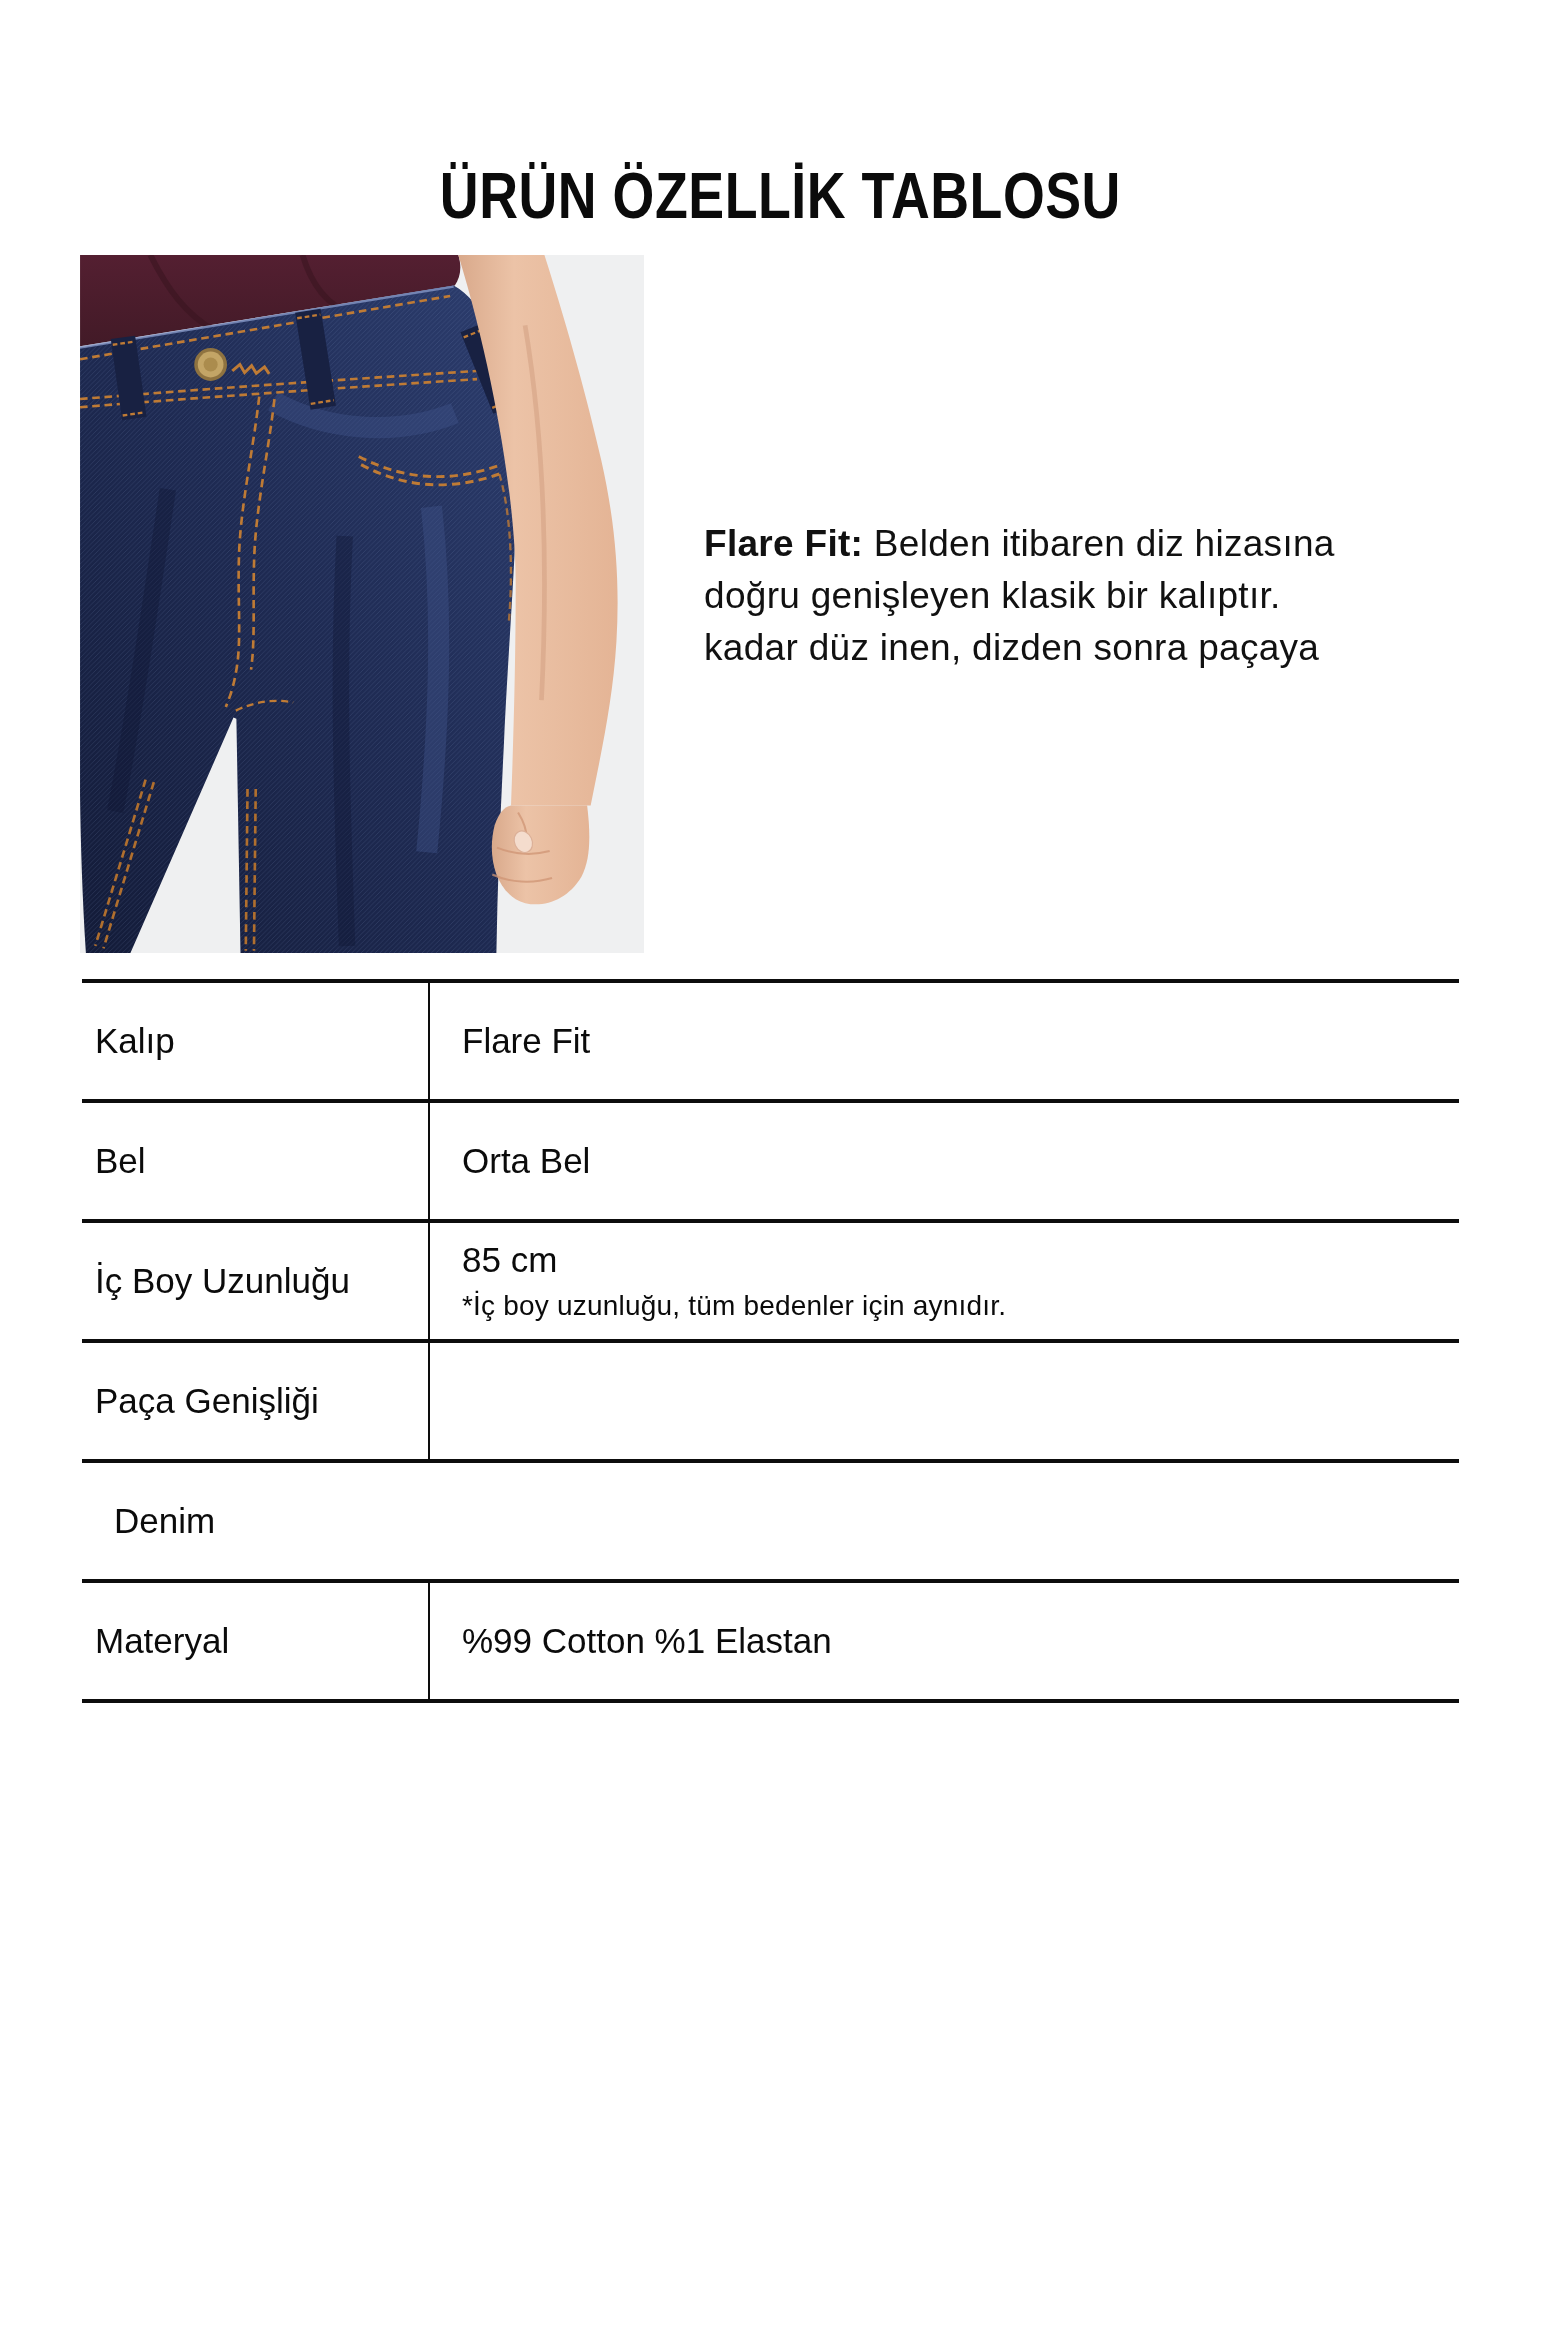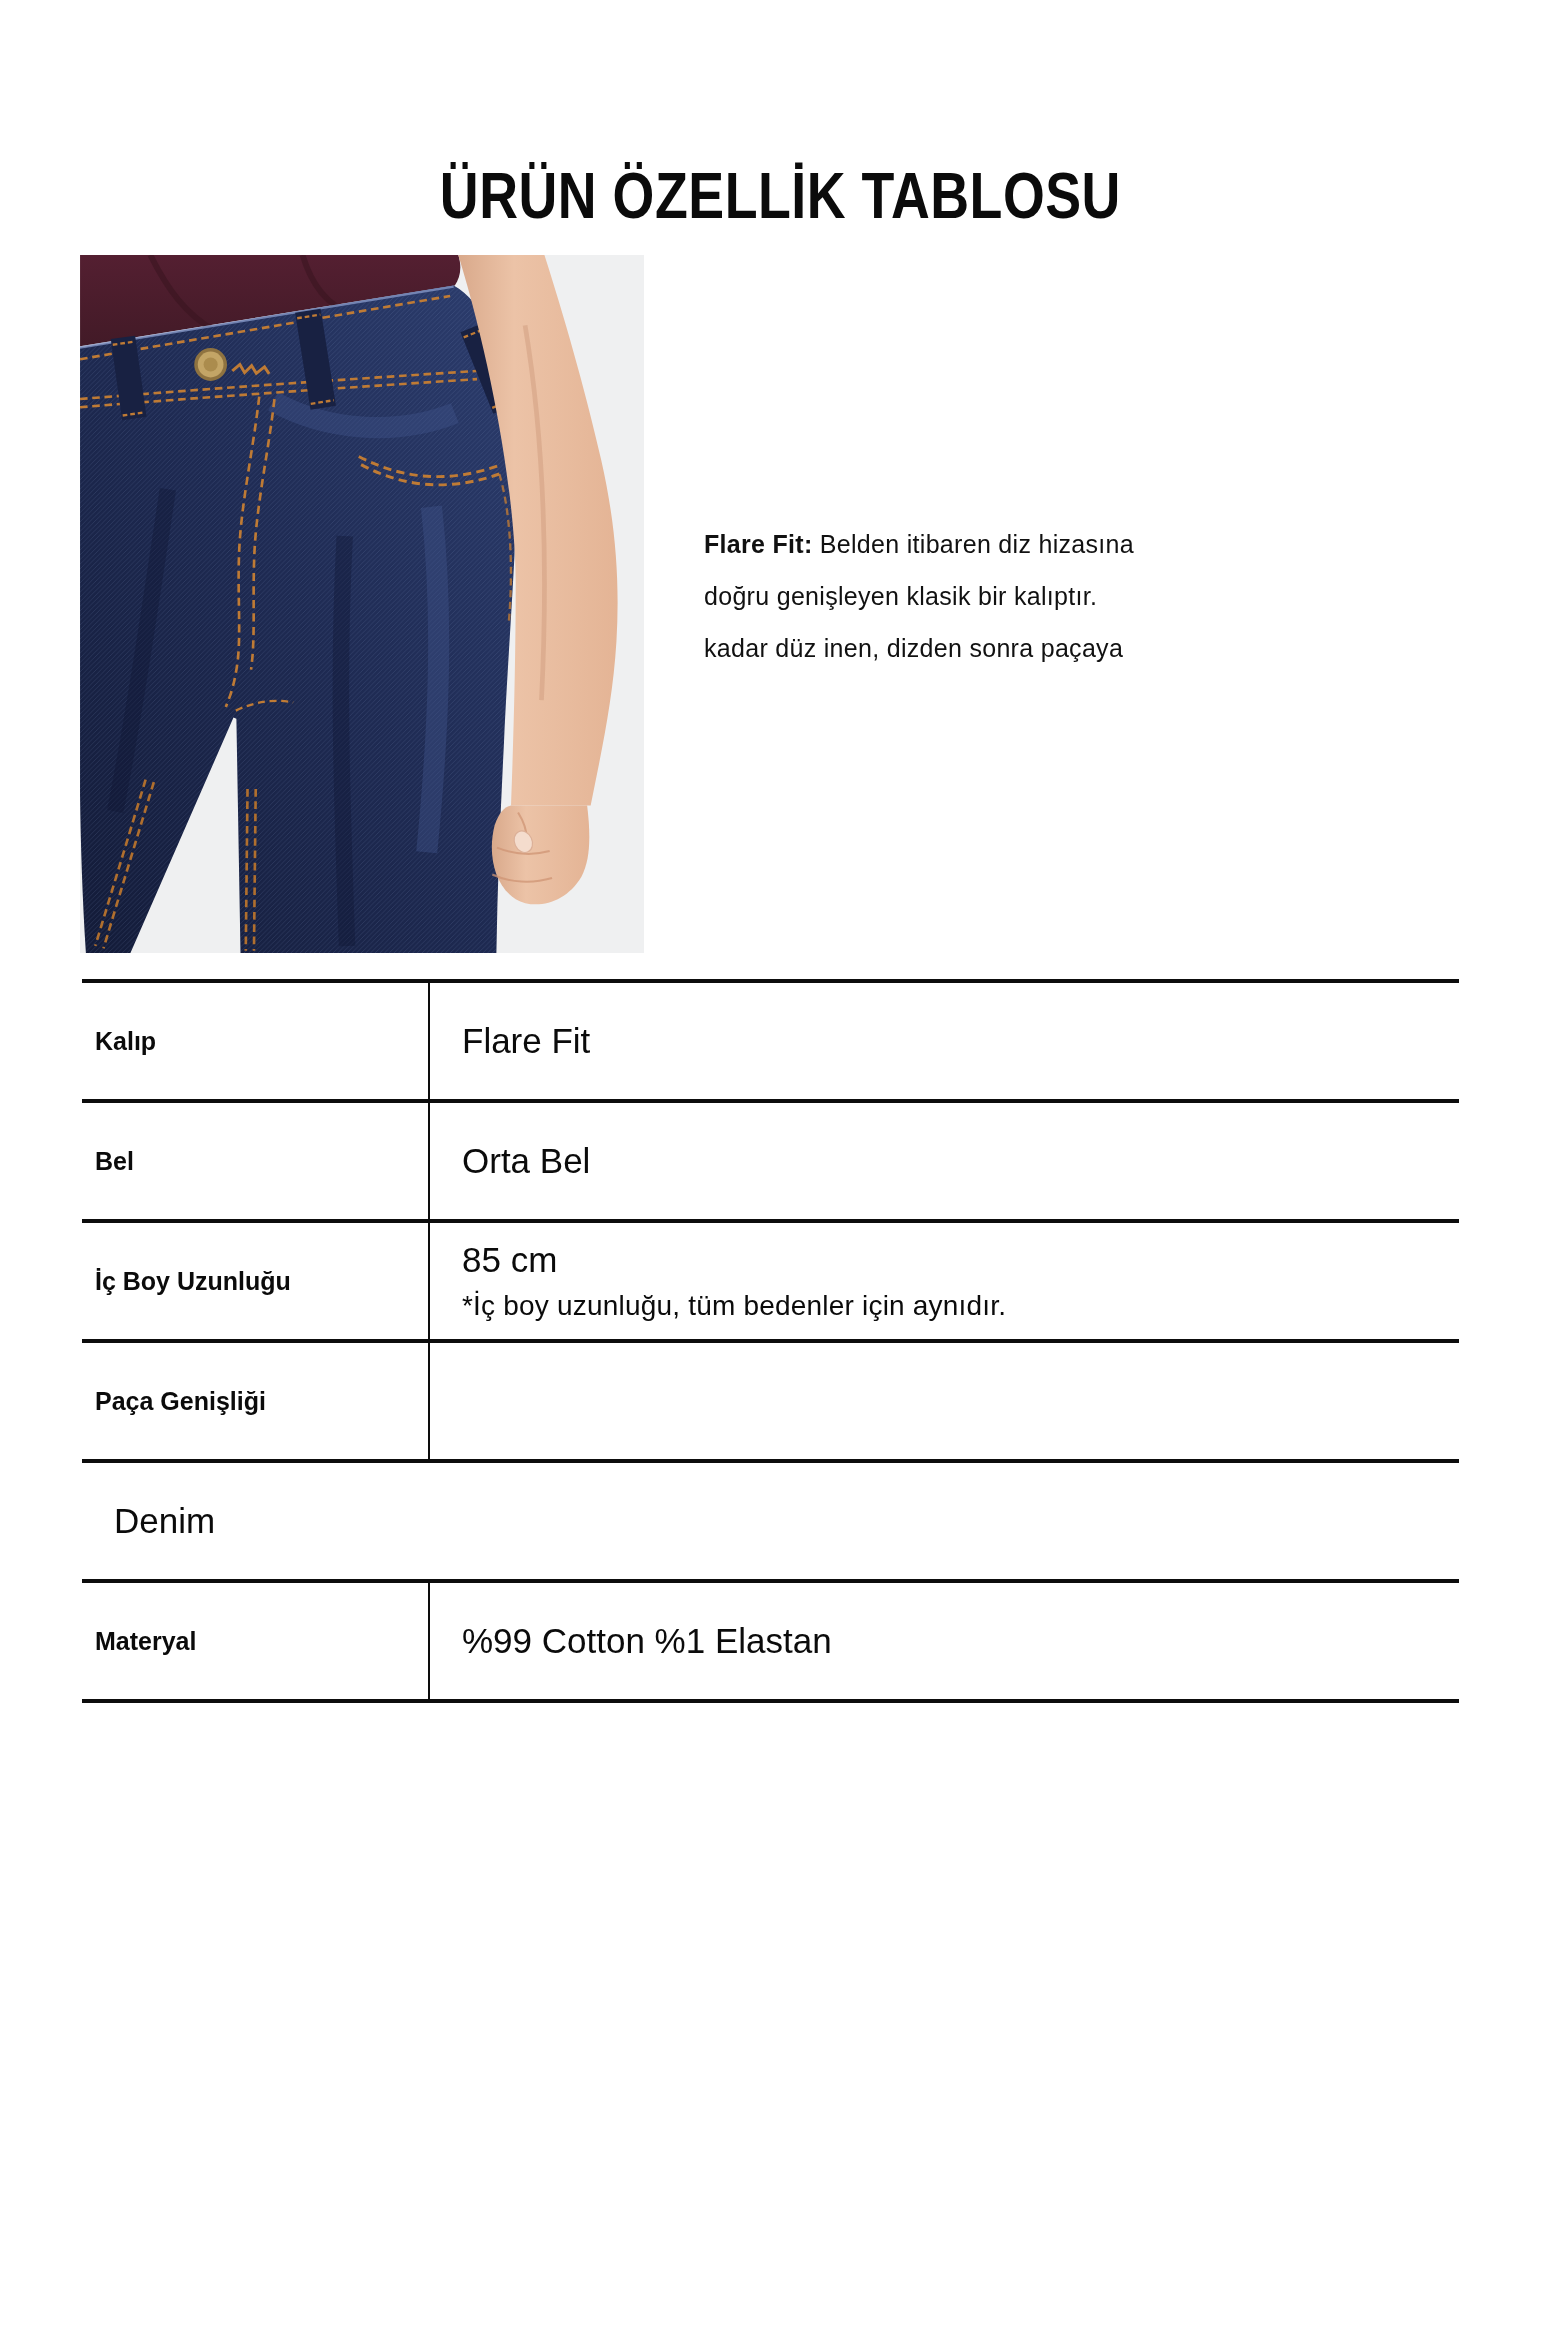--- a/index.html
+++ b/index.html
@@ -6,28 +6,28 @@
   .page{position:relative;width:1561px;height:2342px;background:#ffffff;overflow:hidden;
         font-family:"Liberation Sans",sans-serif;color:#0b0b0b;}
   
   .title-wrap{position:absolute;left:0;top:159px;width:100%;text-align:center;}
   .title-wrap h1{margin:0;font-size:64px;font-weight:bold;letter-spacing:0.6px;
         display:inline-block;transform:scaleX(0.84);transform-origin:center;white-space:nowrap;}
   
   .photo{position:absolute;left:80px;top:255px;width:564px;height:698px;}
   .photo svg{display:block;width:100%;height:100%;}
   
-  .intro{position:absolute;left:704px;top:518px;font-size:25px;line-height:52px;
+  .intro{position:absolute;left:704px;top:518px;font-size:37px;line-height:52px;
          color:#111;letter-spacing:0.3px;white-space:nowrap;}
   .intro b{font-weight:bold;}
   
   .spec-table{position:absolute;left:82px;top:979px;width:1377px;border-top:4.7px solid #0d0d0d;}
   .srow{display:flex;height:116px;border-bottom:4.7px solid #0d0d0d;}
   .cell-label{width:348px;min-width:348px;box-sizing:border-box;border-right:2.3px solid #0d0d0d;
-         display:flex;align-items:center;padding-left:13px;font-weight:bold;font-size:25px;}
+         display:flex;align-items:center;padding-left:13px;font-weight:normal;font-size:35px;}
   .cell-value{flex:1;display:flex;flex-direction:column;justify-content:center;
          padding-left:32px;font-size:35px;}
   .cell-note{font-size:28px;margin-top:9.4px;letter-spacing:0.2px;}
   
   .footer{position:absolute;left:91px;top:1807px;font-size:35px;line-height:48px;
          color:#111;letter-spacing:0.2px;white-space:nowrap;}
 </style>
 </head>
 <body>
 

